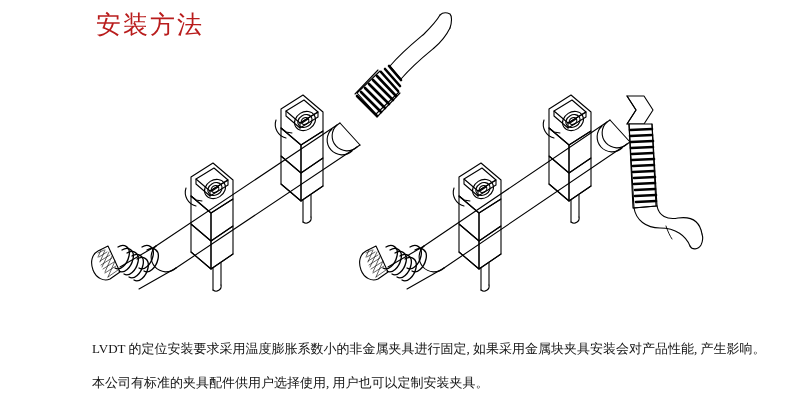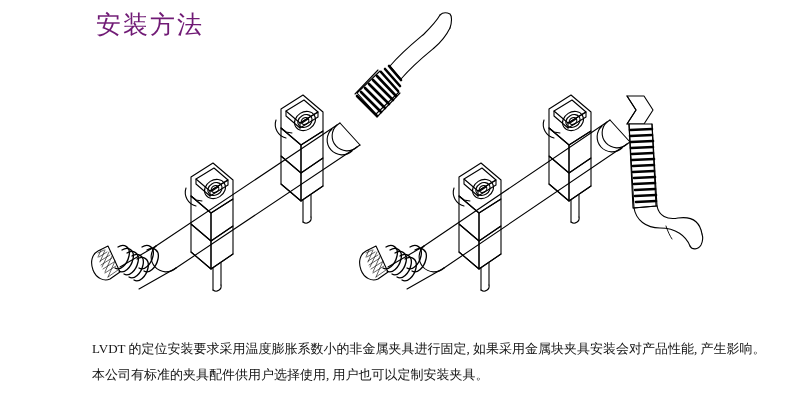--- a/index.html
+++ b/index.html
@@ -14,42 +14,42 @@
   }
   .page{position:relative;width:790px;height:410px;}
 
   .title{
     position:absolute;
     left:96px; top:8px;
     font-family:"Liberation Serif","DejaVu Serif",serif;
     font-size:25px;
     letter-spacing:2px;
     font-weight:400;
-    color:#701a75;
+    color:#b91c1c;
     white-space:nowrap;
   }
 
   .figure{
     position:absolute;
     left:0; top:0;
     width:790px; height:330px;
   }
   .figure svg{display:block;}
 
   .bodytext{
     position:absolute;
     left:64px; top:338px;
     width:712px;
     font-size:13px;
     line-height:22px;
     color:#131313;
     font-family:"Liberation Serif","DejaVu Serif",serif;
   }
   .para{margin:0;text-align:justify;text-justify:inter-ideograph;}
-  .para + .para{margin-top:4px;}
+  .para + .para{margin-top:12px;}
   .indent{display:inline-block;width:28px;}
 </style>
 </head>
 <body>
 
 <div class="page">
 
   <div class="title">安装方法</div>
 
   <div class="figure">

